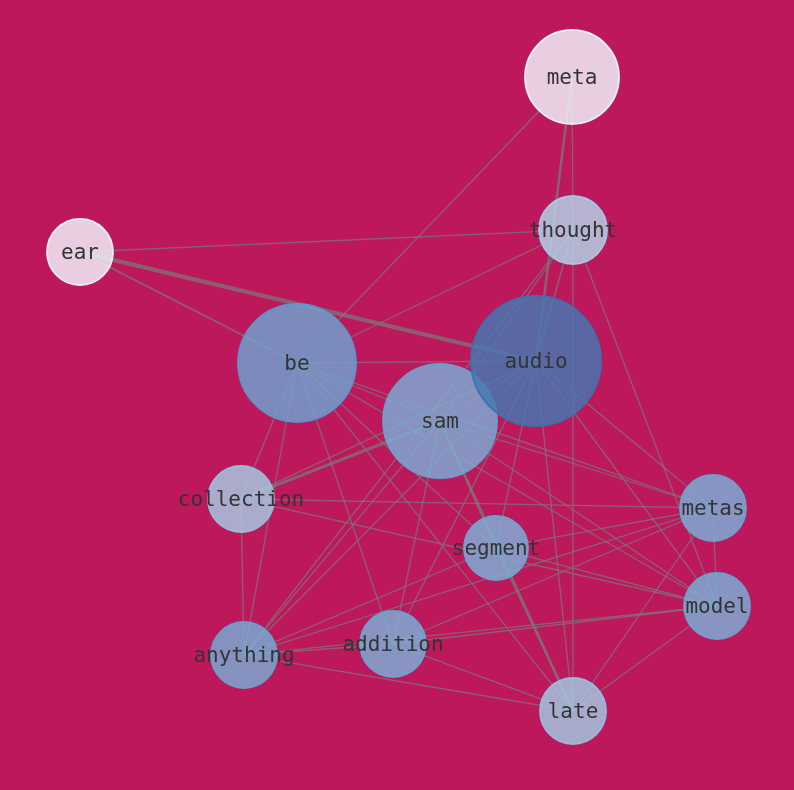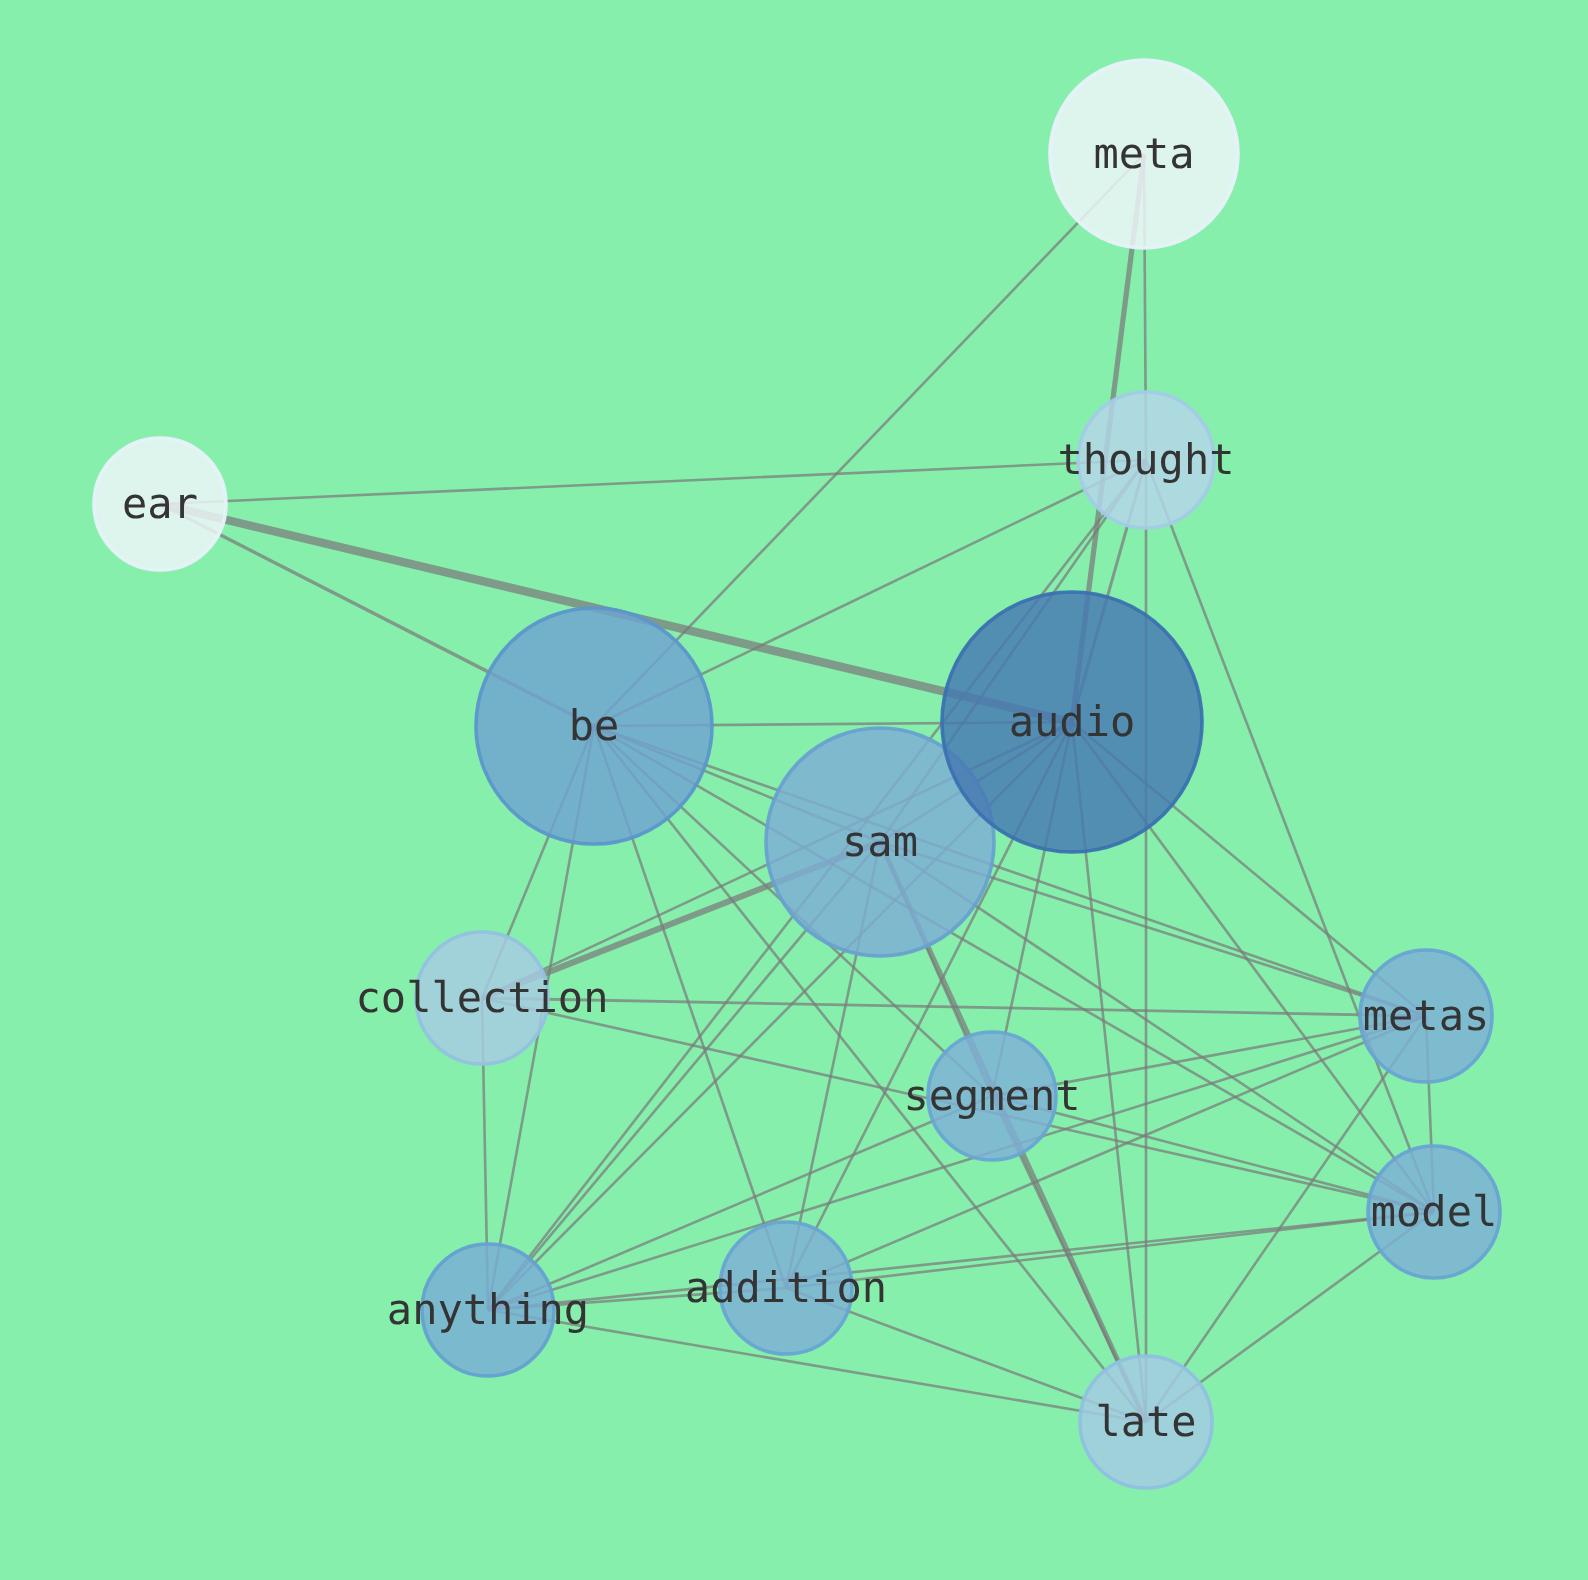--- a/index.html
+++ b/index.html
@@ -7,21 +7,21 @@
     padding: 0;
     background: #ffffff;
     width: 794px;
     height: 790px;
     overflow: hidden;
   }
   #figure {
     position: relative;
     width: 794px;
     height: 790px;
-    background: #86efac;
+    background: #be185d;
   }
   svg { display: block; }
   .node-label {
     font-family: "DejaVu Sans Mono", "Liberation Mono", monospace;
     font-size: 21px;
     fill: #343434;
   }
 </style>
 </head>
 <body>

